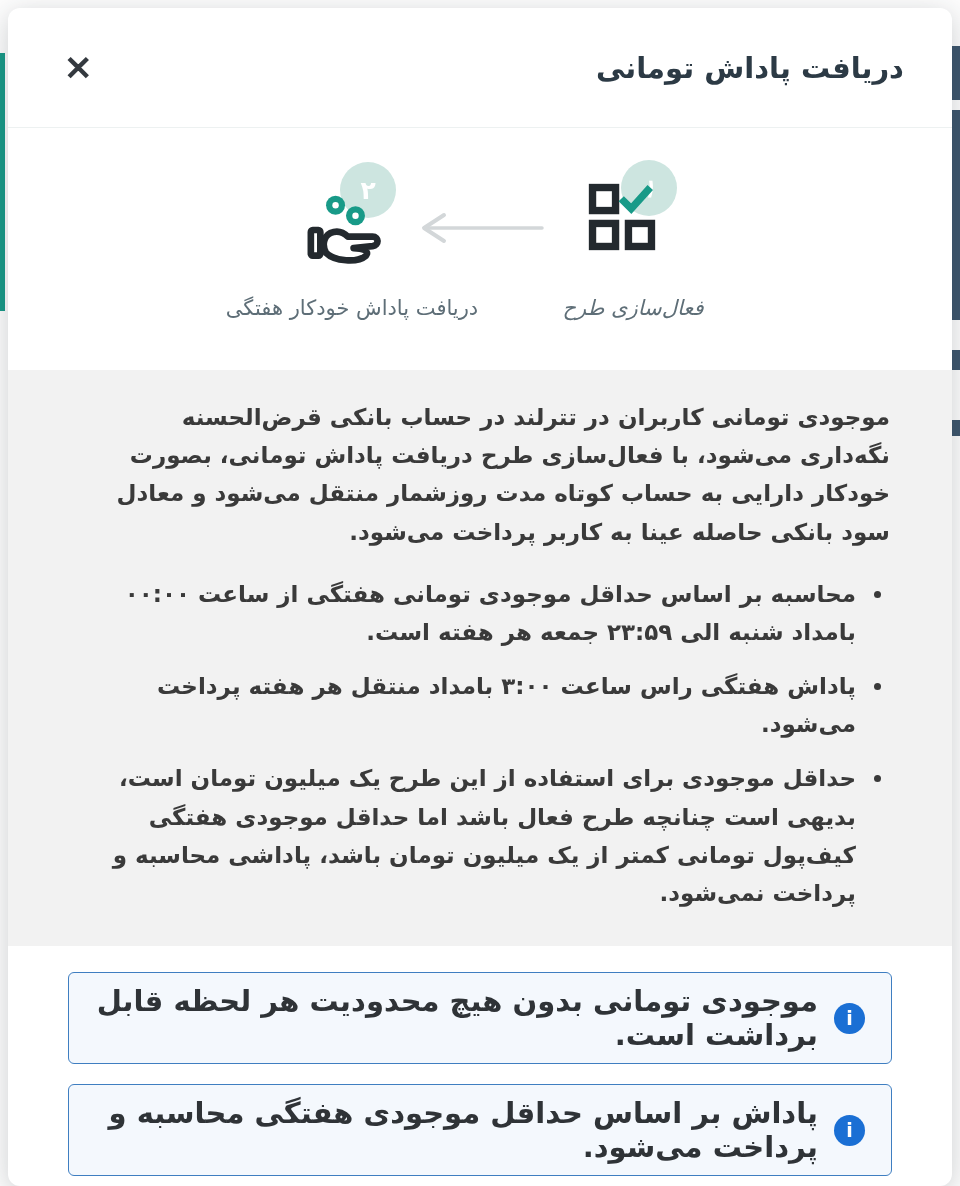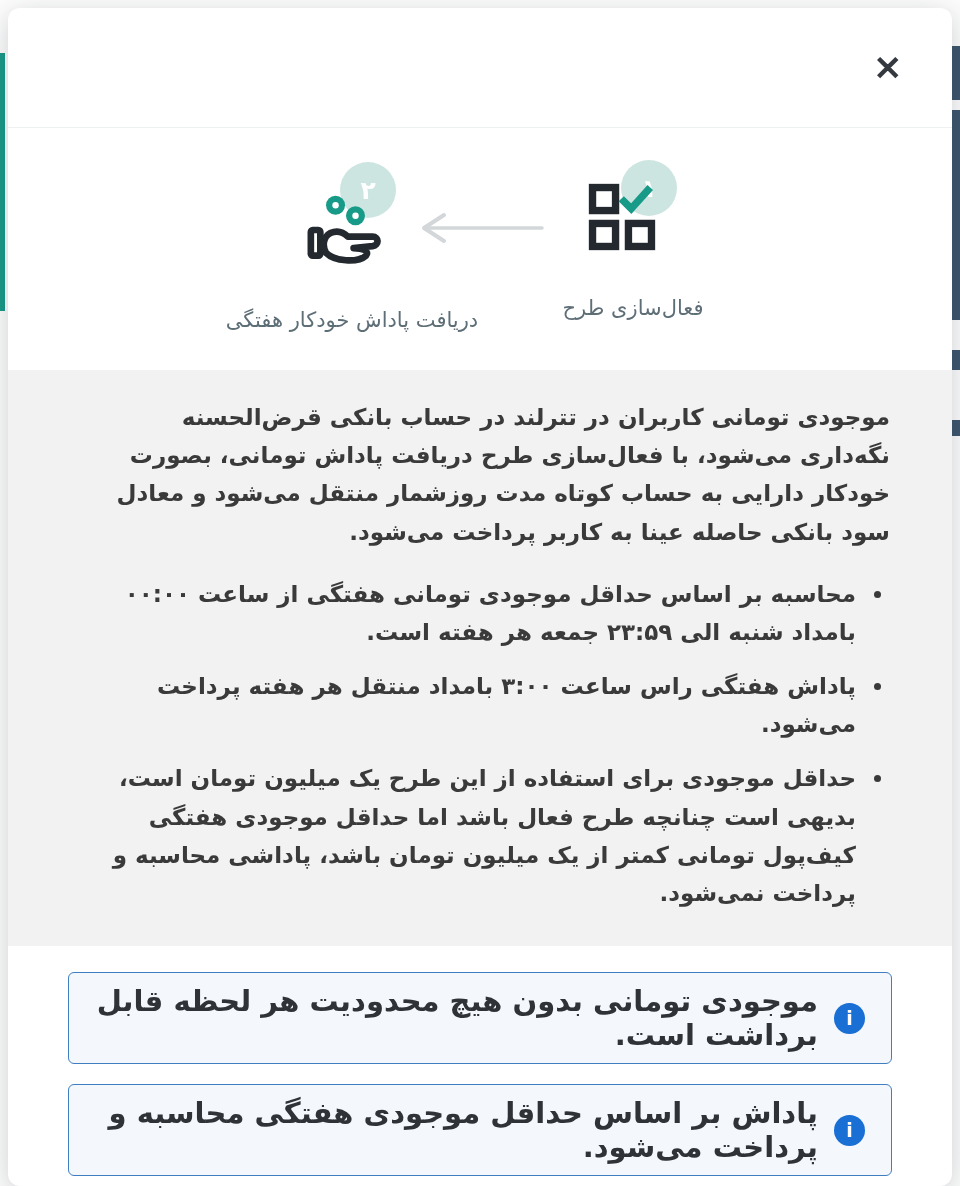--- a/index.html
+++ b/index.html
@@ -40,36 +40,36 @@
   .modal-title{font-size:29px;font-weight:700;color:var(--title);direction:rtl;}
   .close-btn{
     background:none;border:none;cursor:pointer;
     font-size:34px;line-height:1;color:#34393f;font-weight:700;
     padding:2px;
   }
 
   
   .steps{position:relative;height:242px;direction:rtl;}
   .step{position:absolute;top:0;height:100%;}
-  .step-activation{left:515px;width:220px;}
+  .step-activation{left:515px;width:220px;font-style:italic;}
   .step-reward{left:184px;width:320px;}
   .icon-cluster{position:relative;margin:0 auto;}
   .step-activation .icon-cluster{width:92px;height:92px;margin-top:32px;}
   .step-reward .icon-cluster{width:92px;height:106px;margin-top:34px;}
   .badge{
     position:absolute;top:0;left:34px;width:56px;height:56px;border-radius:50%;
     background:var(--badge);color:#fff;font-size:25px;font-weight:700;
     display:flex;align-items:center;justify-content:center;z-index:1;
   }
   .cluster-icon{position:absolute;left:0;bottom:0;z-index:2;}
   .step-label{
     text-align:center;color:var(--label-gray);font-size:21px;direction:rtl;
   }
   .step-activation .step-label{margin-top:44px;}
-  .step-reward .step-label{margin-top:40px;}
+  .step-reward .step-label{margin-top:28px;}
   .arrow-wrap{position:absolute;left:408px;top:84px;width:132px;height:32px;}
 
   
   .desc{
     margin-top:0;background:var(--section-bg);
     padding:28px 62px 34px 92px;direction:rtl;text-align:right;
     color:#3a3a3a;font-size:23px;line-height:1.66;font-weight:700;
   }
   .desc ul{margin-top:24px;padding-right:30px;list-style:disc;}
   .desc li{padding-right:4px;margin-top:16px;}
@@ -94,20 +94,21 @@
 
 <div class="strip-left"></div>
 <div class="strip-right sr1"></div>
 <div class="strip-right sr2"></div>
 <div class="strip-right sr3"></div>
 <div class="strip-right sr4"></div>
 
 <div class="modal">
 
   <header class="modal-header">
+    <h1 class="modal-title">دریافت پاداش تومانی</h1>
     <button class="close-btn">
       <span>✕</span>
     </button>
   </header>
 
   <section class="steps">
 
     <div class="step step-activation">
       <div class="icon-cluster">
         <span class="badge">۱</span>

